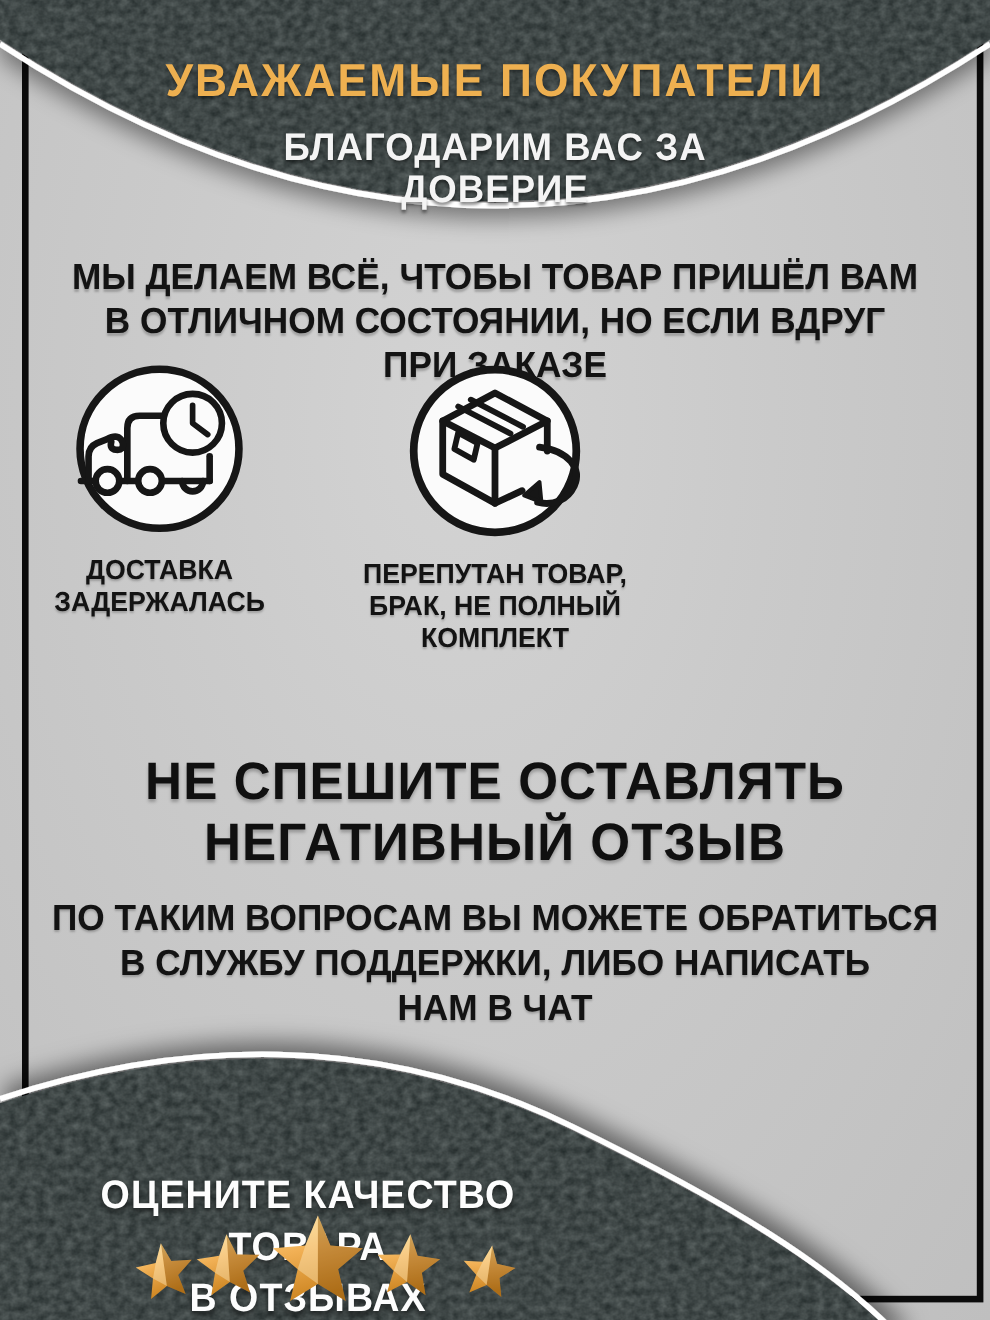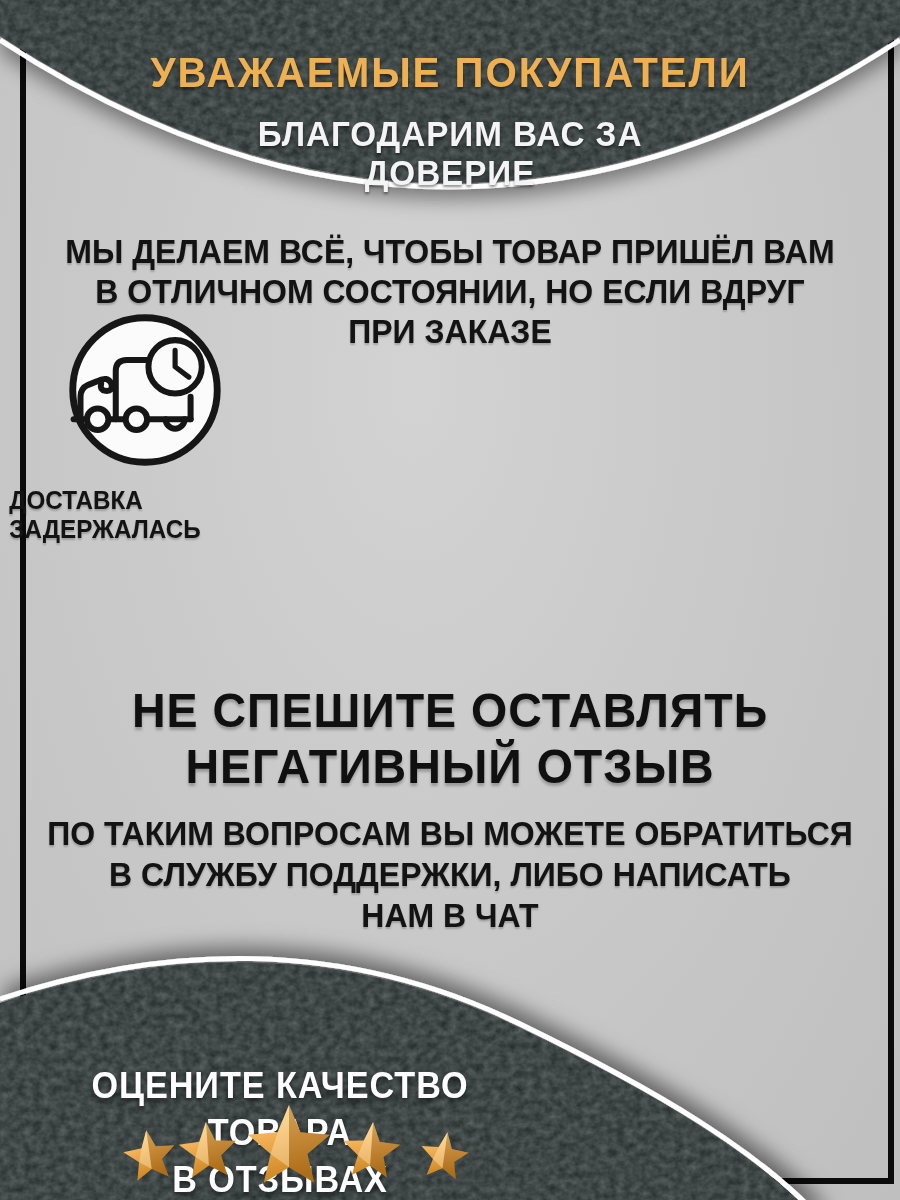--- a/index.html
+++ b/index.html
@@ -13,21 +13,21 @@
        font-weight:700;white-space:pre-line;}
   .hero-title{top:21px;font-size:42px;letter-spacing:2px;color:#eeb050;
        transform:scaleX(0.96);transform-origin:50% 0;
        text-shadow:0 2px 3px rgba(0,0,0,.4);}
   .hero-sub{top:79px;font-size:35px;line-height:39px;color:#f4f4f4;
        letter-spacing:1px;transform:scaleX(0.95);transform-origin:50% 0;
        text-shadow:0 2px 3px rgba(0,0,0,.45);}
   .intro{top:199px;font-size:33px;line-height:40px;color:#131313;
        transform:scaleX(0.97);transform-origin:50% 0;
        text-shadow:0 2px 2px rgba(0,0,0,.22);}
-  .issue{position:absolute;top:304px;width:280px;text-align:left;z-index:3;}
+  .issue{position:absolute;top:322px;width:280px;text-align:center;z-index:3;}
   .issue svg{display:block;margin:0 auto;}
   .issue figure{margin:0;}
   .issue figcaption{margin-top:10px;font-weight:700;font-size:25px;line-height:29px;
        color:#131313;white-space:pre-line;transform:scaleX(0.97);transform-origin:50% 0;
        text-shadow:0 2px 2px rgba(0,0,0,.22);}
   .issue-1{left:5px;} .issue-2{left:310px;} .issue-3{left:608px;}
   .warning{top:643px;font-size:48px;line-height:56px;letter-spacing:1px;color:#101010;
        transform:scaleX(0.97);transform-origin:50% 0;
        text-shadow:0 3px 3px rgba(0,0,0,.25);}
   .support{top:780px;font-size:33px;line-height:41px;color:#131313;
@@ -100,20 +100,40 @@
           <circle cx="-10" cy="34" r="12.5" fill="#fbfbfb"></circle>
           <circle cx="35" cy="-27" r="31" fill="#fbfbfb"></circle>
           <path d="M35,-46 L35,-27 L51,-15" stroke-width="6"></path>
         </g>
       </svg>
       <figcaption>ДОСТАВКА
 ЗАДЕРЖАЛАСЬ</figcaption>
     </figure>
   </div>
 
+  <div class="issue issue-2">
+    <figure>
+      <svg width="176" height="176" viewBox="-100 -100 200 200">
+        <circle r="84" fill="#fbfbfb" stroke="#161616" stroke-width="8"></circle>
+        <g fill="none" stroke="#161616" stroke-width="7" stroke-linecap="round" stroke-linejoin="round">
+          <path d="M0,-60 L54,-31 L0,-3 L-54,-31 Z"></path>
+          <path d="M-54,-31 L-54,24 L0,54 L0,-3"></path>
+          <path d="M54,-31 L54,0"></path>
+          <path d="M0,54 L28,41"></path>
+          <path d="M-38,-46 L16,-18 M-25,-53 L29,-25" stroke-width="6"></path>
+          <path d="M-38,-19 L-18,-8 L-22,9 L-42,-2 Z" stroke-width="6"></path>
+          <path d="M46,-4 C76,0 90,18 82,36 C75,51 60,57 44,53"></path>
+        </g>
+        <path d="M48,53 L30,46 L46,32 Z" fill="#161616" stroke="#161616" stroke-width="4" stroke-linejoin="round"></path>
+      </svg>
+      <figcaption>ПЕРЕПУТАН ТОВАР,
+БРАК, НЕ ПОЛНЫЙ
+КОМПЛЕКТ</figcaption>
+    </figure>
+  </div>
 
 
   <h2 class="txt warning">НЕ СПЕШИТЕ ОСТАВЛЯТЬ
 НЕГАТИВНЫЙ ОТЗЫВ</h2>
 
   <p class="txt support">ПО ТАКИМ ВОПРОСАМ ВЫ МОЖЕТЕ ОБРАТИТЬСЯ
 В СЛУЖБУ ПОДДЕРЖКИ, ЛИБО НАПИСАТЬ
 НАМ В ЧАТ</p>
 
   <footer>

